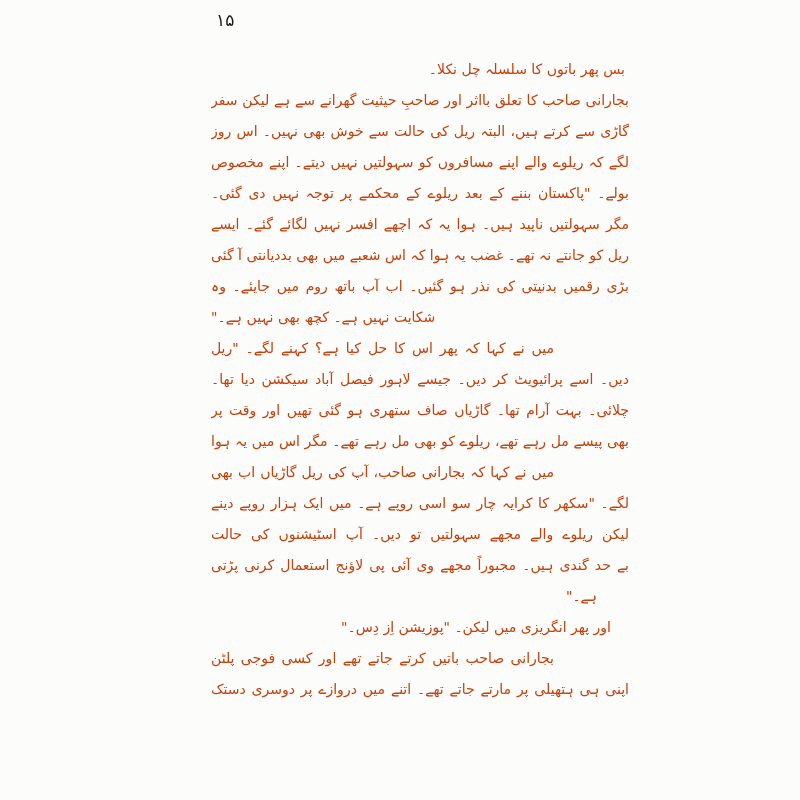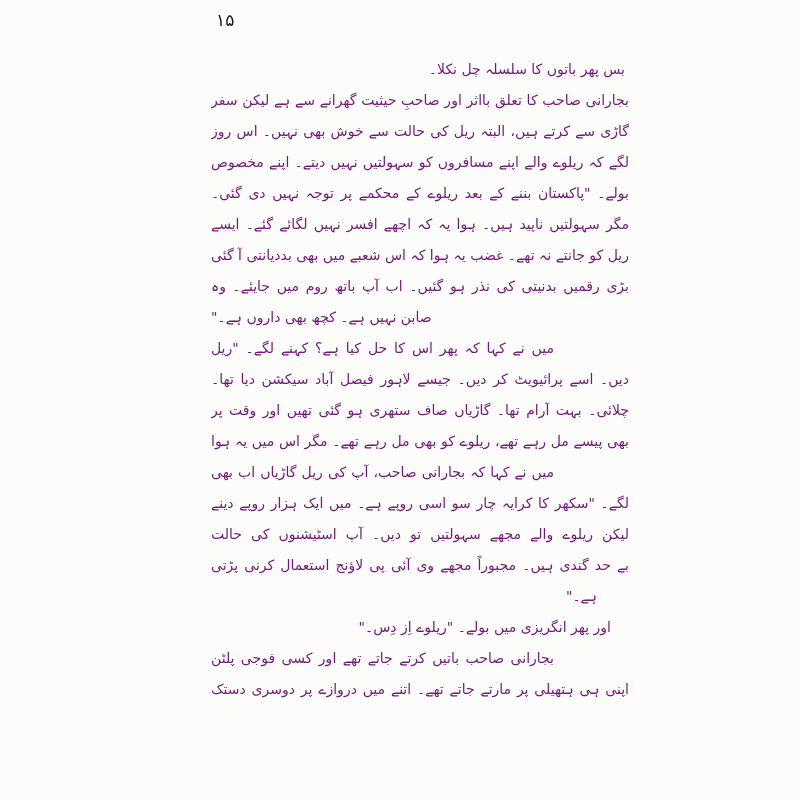--- a/index.html
+++ b/index.html
@@ -38,21 +38,21 @@
     width: 418px;
     direction: rtl;
     font-size: 14px;
   }
   .line {
     height: 31px;
     line-height: 31px;
     overflow: hidden;
     white-space: nowrap;
     box-sizing: border-box;
-    color: #701a75;
+    color: #c2410c;
   }
   .line.justify {
     white-space: normal;
     text-align: justify;
     text-align-last: justify;
   }
   .line.right {
     text-align: right;
   }
   .line.left {
@@ -67,27 +67,27 @@
 
   <div class="text-block">
       <div class="line right" style="padding-right: 4px;">بس پھر باتوں کا سلسلہ چل نکلا۔</div>
       <div class="line justify">بجارانی صاحب کا تعلق بااثر اور صاحبِ حیثیت گھرانے سے ہے لیکن سفر ریل</div>
       <div class="line justify">گاڑی سے کرتے ہیں، البتہ ریل کی حالت سے خوش بھی نہیں۔ اس روز سخت شکایت کرنے</div>
       <div class="line justify">لگے کہ ریلوے والے اپنے مسافروں کو سہولتیں نہیں دیتے۔ اپنے مخصوص لہجے میں</div>
       <div class="line justify">بولے۔ "پاکستان بننے کے بعد ریلوے کے محکمے پر توجہ نہیں دی گئی۔ کرائے بڑھا دیئے ہیں</div>
       <div class="line justify">مگر سہولتیں ناپید ہیں۔ ہوا یہ کہ اچھے افسر نہیں لگائے گئے۔ ایسے لوگ مقرر کر دیئے گئے جو</div>
       <div class="line justify">ریل کو جانتے نہ تھے۔ غضب یہ ہوا کہ اس شعبے میں بھی بددیانتی آ گئی اور ترقیاتی بجٹ کی بڑی</div>
       <div class="line justify">بڑی رقمیں بدنیتی کی نذر ہو گئیں۔ اب آپ باتھ روم میں جایئے۔ وہ غلیظ ہے، تولیہ اور</div>
-      <div class="line left">صابن نہیں ہے۔ کچھ بھی داروں ہے۔"</div>
+      <div class="line left">شکایت نہیں ہے۔ کچھ بھی نہیں ہے۔"</div>
       <div class="line justify" style="padding-right: 75px;">میں نے کہا کہ پھر اس کا حل کیا ہے؟ کہنے لگے۔ "ریل گاڑی ٹھیکے داروں کو دے</div>
       <div class="line justify">دیں۔ اسے پرائیویٹ کر دیں۔ جیسے لاہور فیصل آباد سیکشن دیا تھا۔ کنٹریکٹر نے گاڑی اچھی</div>
       <div class="line justify">چلائی۔ بہت آرام تھا۔ گاڑیاں صاف ستھری ہو گئی تھیں اور وقت پر چلتی تھیں۔ ٹھیکے دار کو</div>
       <div class="line justify">بھی پیسے مل رہے تھے، ریلوے کو بھی مل رہے تھے۔ مگر اس میں یہ ہوا کہ افسروں کی آمدنی بند</div>
       <div class="line justify" style="padding-right: 75px;">میں نے کہا کہ بجارانی صاحب، آپ کی ریل گاڑیاں اب بھی سستی ہیں۔ کہنے</div>
       <div class="line justify">لگے۔ "سکھر کا کرایہ چار سو اسی روپے ہے۔ میں ایک ہزار روپے دینے کے لئے تیار ہوں</div>
       <div class="line justify">لیکن ریلوے والے مجھے سہولتیں تو دیں۔ آپ اسٹیشنوں کی حالت دیکھیں۔ انتظار گاہیں</div>
       <div class="line justify">بے حد گندی ہیں۔ مجبوراً مجھے وی آئی پی لاؤنج استعمال کرنی پڑتی ہے۔ لیکن وی آئی پی تو اللہ</div>
       <div class="line right" style="padding-right: 32px;">ہے۔"</div>
-      <div class="line right" style="padding-right: 18px;">اور پھر انگریزی میں بولے۔ "ریلوے اِز دِس۔"</div>
+      <div class="line right" style="padding-right: 18px;">اور پھر انگریزی میں لیکن۔ "پوزیشن اِز دِس۔"</div>
       <div class="line justify" style="padding-right: 75px;">بجارانی صاحب باتیں کرتے جاتے تھے اور کسی فوجی پلٹن کے اعلیٰ افسر کی چھڑی</div>
       <div class="line justify">اپنی ہی ہتھیلی پر مارتے جاتے تھے۔ اتنے میں دروازے پر دوسری دستک ہوئی۔ یہ بجارانی</div>
     </div>
 </div>
 
 </body></html>

